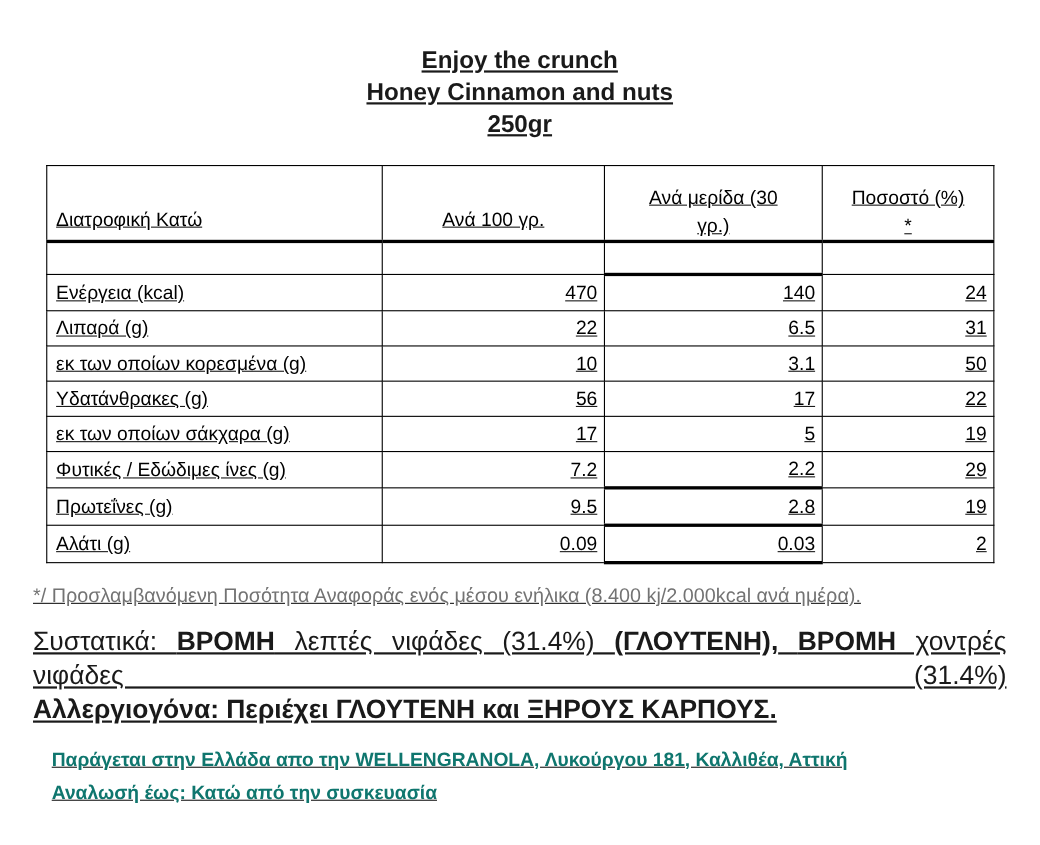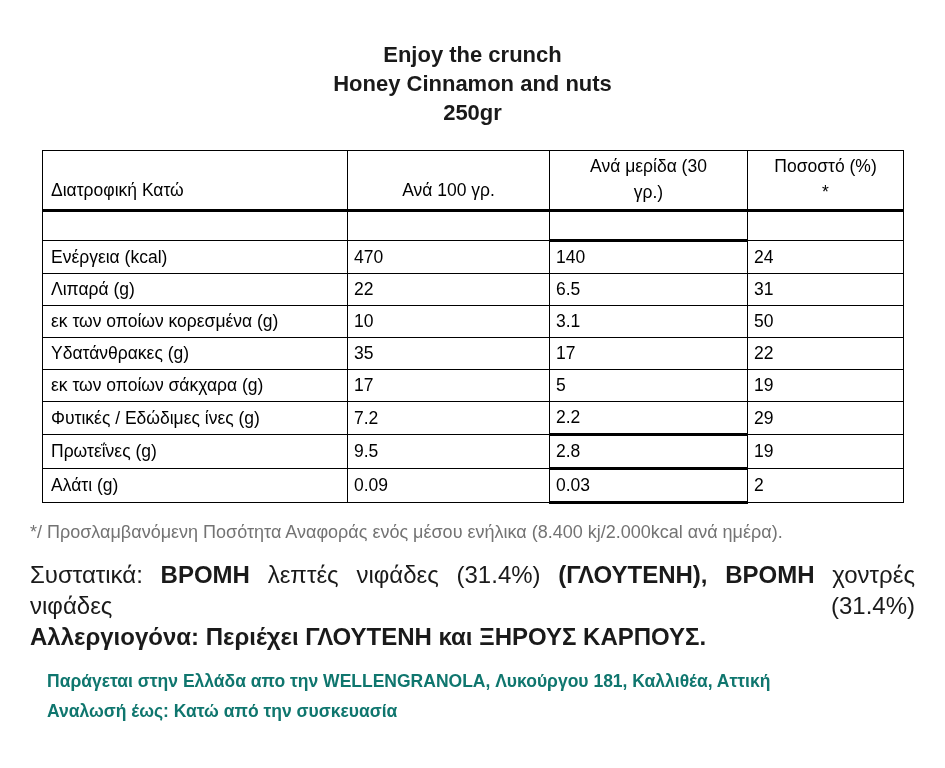--- a/index.html
+++ b/index.html
@@ -2,21 +2,21 @@
 <html><head>
 <meta charset="utf-8">
 <style>
   * { box-sizing: border-box; margin: 0; padding: 0; }
   html, body {
     width: 945px; height: 768px;
     background: #ffffff;
     color: #1a1a1a;
     font-family: "Liberation Sans", "DejaVu Sans", sans-serif;
   }
-  .page { position: relative; width: 945px; height: 768px; overflow: hidden; }
+  .page { position: relative; width: 945px; height: 768px; overflow: hidden; text-decoration: underline; }
 
   
   .title {
     margin-top: 40px;
     text-align: center;
     font-size: 22px;
     font-weight: bold;
     line-height: 29px;
     color: #1a1a1a;
   }
@@ -41,25 +41,25 @@
     overflow: hidden;
   }
   tr.head-row th {
     height: 60px;
     border-bottom: 3px solid #000;
     white-space: pre-line;
     line-height: 26px;
   }
   tr.head-row th.c1 { text-align: left; vertical-align: bottom; padding: 0 0 6px 8px; }
   tr.head-row th.c2 { text-align: center; vertical-align: bottom; padding-bottom: 6px; }
-  tr.head-row th.c3, tr.head-row th.c4 { text-align: center; vertical-align: top; padding-top: 2px; }
+  tr.head-row th.c3, tr.head-row th.c4 { text-align: center; vertical-align: top; padding-top: 15px; }
   tr.spacer-row td { height: 30px; }
   tbody td { height: 31px; line-height: 31px; }
   tbody td.c1 { text-align: left; padding-left: 8px; border-radius: 10px; }
-  tbody td.c2, tbody td.c3, tbody td.c4 { text-align: left; }
+  tbody td.c2, tbody td.c3, tbody td.c4 { text-align: right; }
   .thick-bottom { border-bottom: 3px solid #000 !important; }
 
   
   .footnote {
     margin: 16px 30px 0 30px;
     font-size: 18px;
     line-height: 25px;
     color: #737373;
   }
 
@@ -134,21 +134,21 @@
 
     <tr>
       <td class="c1">εκ των οποίων κορεσμένα (g)</td>
       <td class="c2">10</td>
       <td class="c3">3.1</td>
       <td class="c4">50</td>
     </tr>
 
     <tr>
       <td class="c1">Υδατάνθρακες (g)</td>
-      <td class="c2">35</td>
+      <td class="c2">56</td>
       <td class="c3">17</td>
       <td class="c4">22</td>
     </tr>
 
     <tr>
       <td class="c1">εκ των οποίων σάκχαρα (g)</td>
       <td class="c2">17</td>
       <td class="c3">5</td>
       <td class="c4">19</td>
     </tr>

